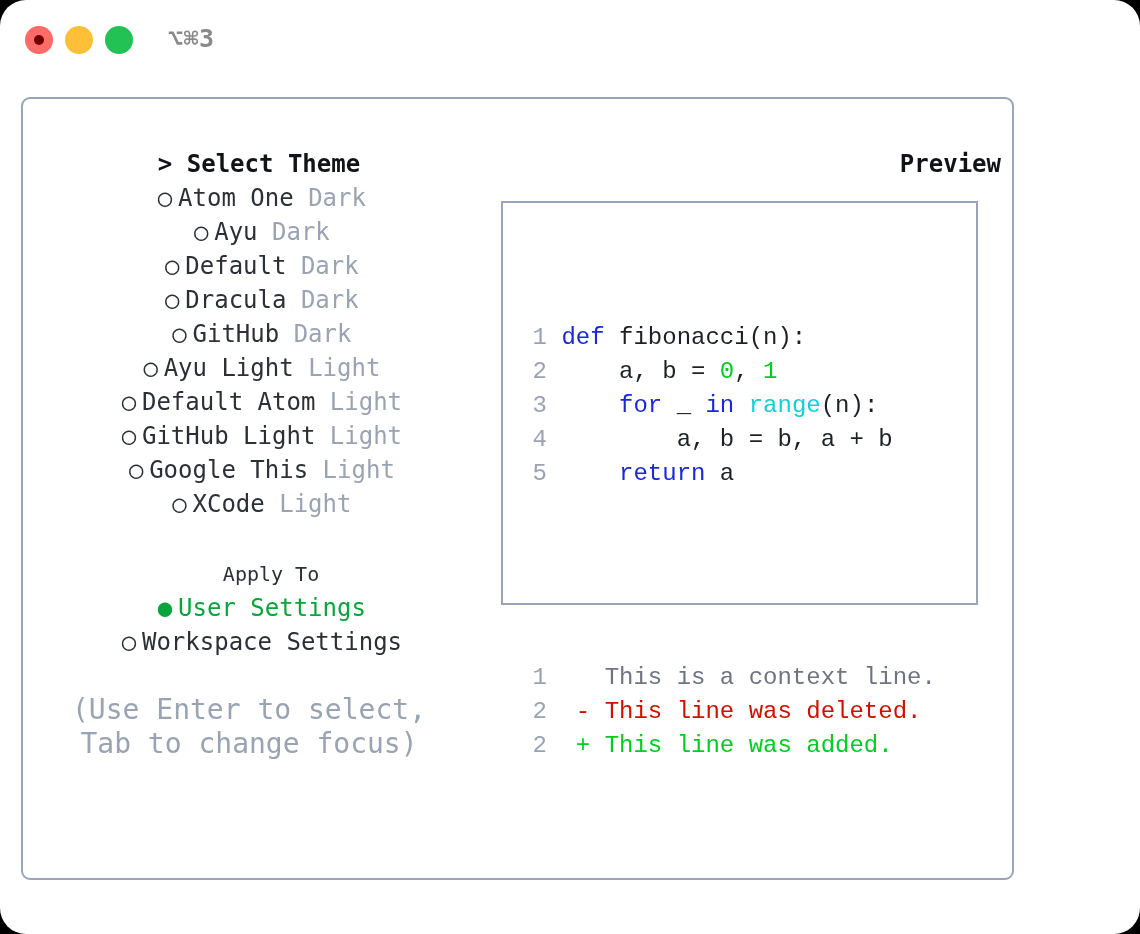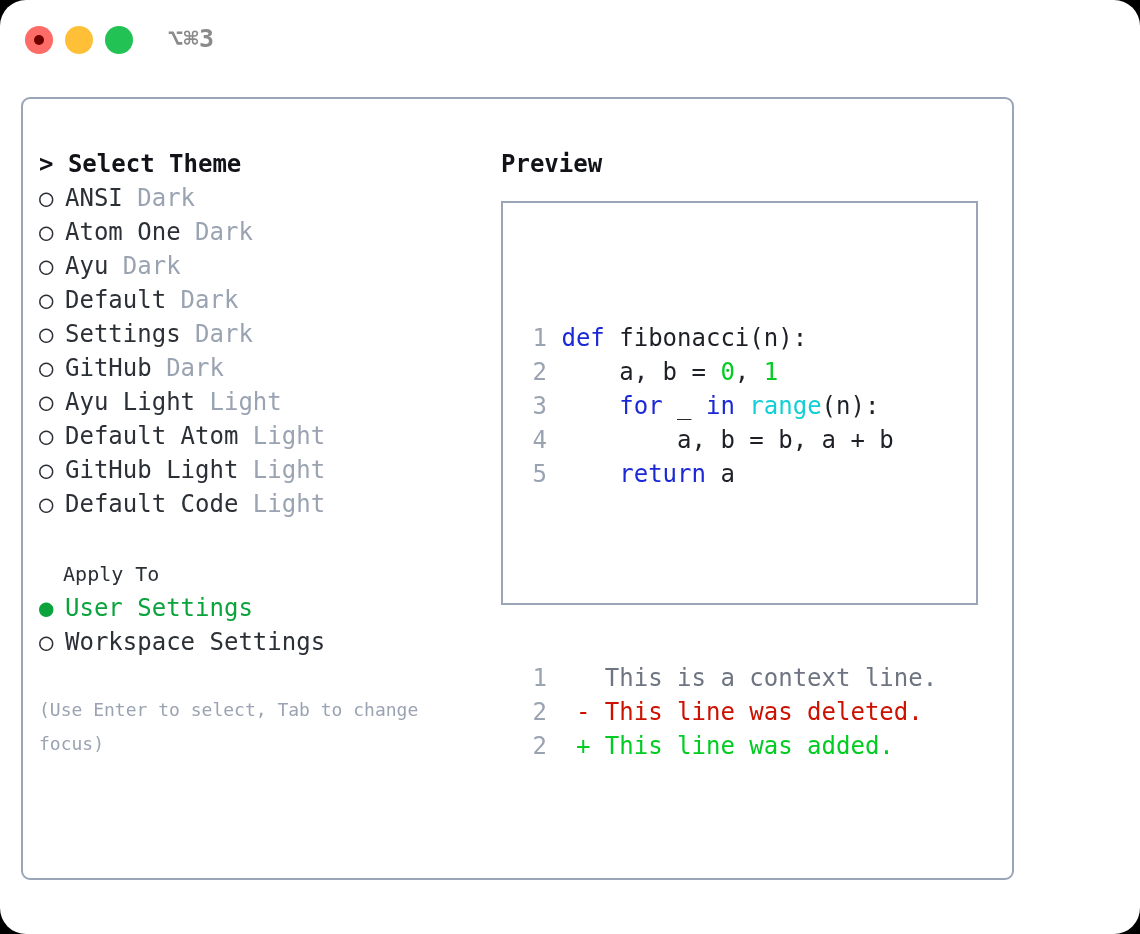--- a/index.html
+++ b/index.html
@@ -73,20 +73,21 @@
     box-sizing: border-box;
     background: #ffffff;
   }
 
   
   #left-pane {
     position: absolute;
     left: 16px;
     top: 48px;
     width: 440px;
+    text-align: center;
   }
   .row {
     height: 34px;
     line-height: 34px;
     font-size: 24px;
     white-space: pre;
     color: #2b2f36;
   }
   #theme-header {
     font-weight: bold;
@@ -101,57 +102,58 @@
   .row.selected .theme-name { color: #0aa33c; }
   .theme-variant { color: #9aa3b2; }
   .section-title {
     font-size: 20px;
     color: #2b2f36;
     white-space: pre;
   }
   #apply-to-block { margin-top: 36px; }
   #hint {
     margin-top: 34px;
-    font-size: 18px;
+    font-size: 28px;
     line-height: 34px;
     color: #9aa3b2;
     width: 420px;
   }
 
   
   #right-pane {
     position: absolute;
     left: 478px;
     top: 48px;
     width: 500px;
   }
   #preview-title {
     font-size: 24px;
     font-weight: bold;
     color: #111318;
     line-height: 34px;
+    text-align: right;
   }
   #preview-box {
     margin-top: 20px;
     width: 477px;
     height: 404px;
     border: 2px solid #9aa5b7;
     box-sizing: border-box;
     background: #ffffff;
     position: relative;
   }
   #code-area {
     position: absolute;
     left: 18px;
     top: 50px;
     font-size: 24px;
     line-height: 34px;
     white-space: pre;
   }
-  .code-line { white-space: pre; }
+  .code-line { white-space: pre; font-family: Liberation Mono, monospace; }
   .ln {
     display: inline-block;
     width: 26px;
     text-align: right;
     color: #9aa3b2;
   }
   .gap { height: 34px; }
 
   .tok-kw   { color: #1a28d6; }
   .tok-fn   { color: #11cfd6; }
@@ -174,30 +176,30 @@
     <div id="shortcut-label">⌥⌘3</div>
   </div>
 
   <div id="card">
 
     <div id="left-pane">
 
       <div class="row" id="theme-header">&gt; Select Theme</div>
 
       <div id="theme-list">
-          <div class="row"><span class="marker">○</span><span class="theme-name">ANSI</span><span> </span><span class="theme-variant">Dark</span></div>
           <div class="row"><span class="marker">○</span><span class="theme-name">Atom One</span><span> </span><span class="theme-variant">Dark</span></div>
           <div class="row"><span class="marker">○</span><span class="theme-name">Ayu</span><span> </span><span class="theme-variant">Dark</span></div>
           <div class="row"><span class="marker">○</span><span class="theme-name">Default</span><span> </span><span class="theme-variant">Dark</span></div>
-          <div class="row"><span class="marker">○</span><span class="theme-name">Settings</span><span> </span><span class="theme-variant">Dark</span></div>
+          <div class="row"><span class="marker">○</span><span class="theme-name">Dracula</span><span> </span><span class="theme-variant">Dark</span></div>
           <div class="row"><span class="marker">○</span><span class="theme-name">GitHub</span><span> </span><span class="theme-variant">Dark</span></div>
           <div class="row"><span class="marker">○</span><span class="theme-name">Ayu Light</span><span> </span><span class="theme-variant">Light</span></div>
           <div class="row"><span class="marker">○</span><span class="theme-name">Default Atom</span><span> </span><span class="theme-variant">Light</span></div>
           <div class="row"><span class="marker">○</span><span class="theme-name">GitHub Light</span><span> </span><span class="theme-variant">Light</span></div>
-          <div class="row"><span class="marker">○</span><span class="theme-name">Default Code</span><span> </span><span class="theme-variant">Light</span></div>
+          <div class="row"><span class="marker">○</span><span class="theme-name">Google This</span><span> </span><span class="theme-variant">Light</span></div>
+          <div class="row"><span class="marker">○</span><span class="theme-name">XCode</span><span> </span><span class="theme-variant">Light</span></div>
         </div>
 
       <div id="apply-to-block">
         <div class="row section-title">  Apply To</div>
         <div id="apply-to-list">
             <div class="row selected"><span class="marker sel">●</span><span class="theme-name">User Settings</span></div>
             <div class="row"><span class="marker">○</span><span class="theme-name">Workspace Settings</span></div>
           </div>
       </div>
 

